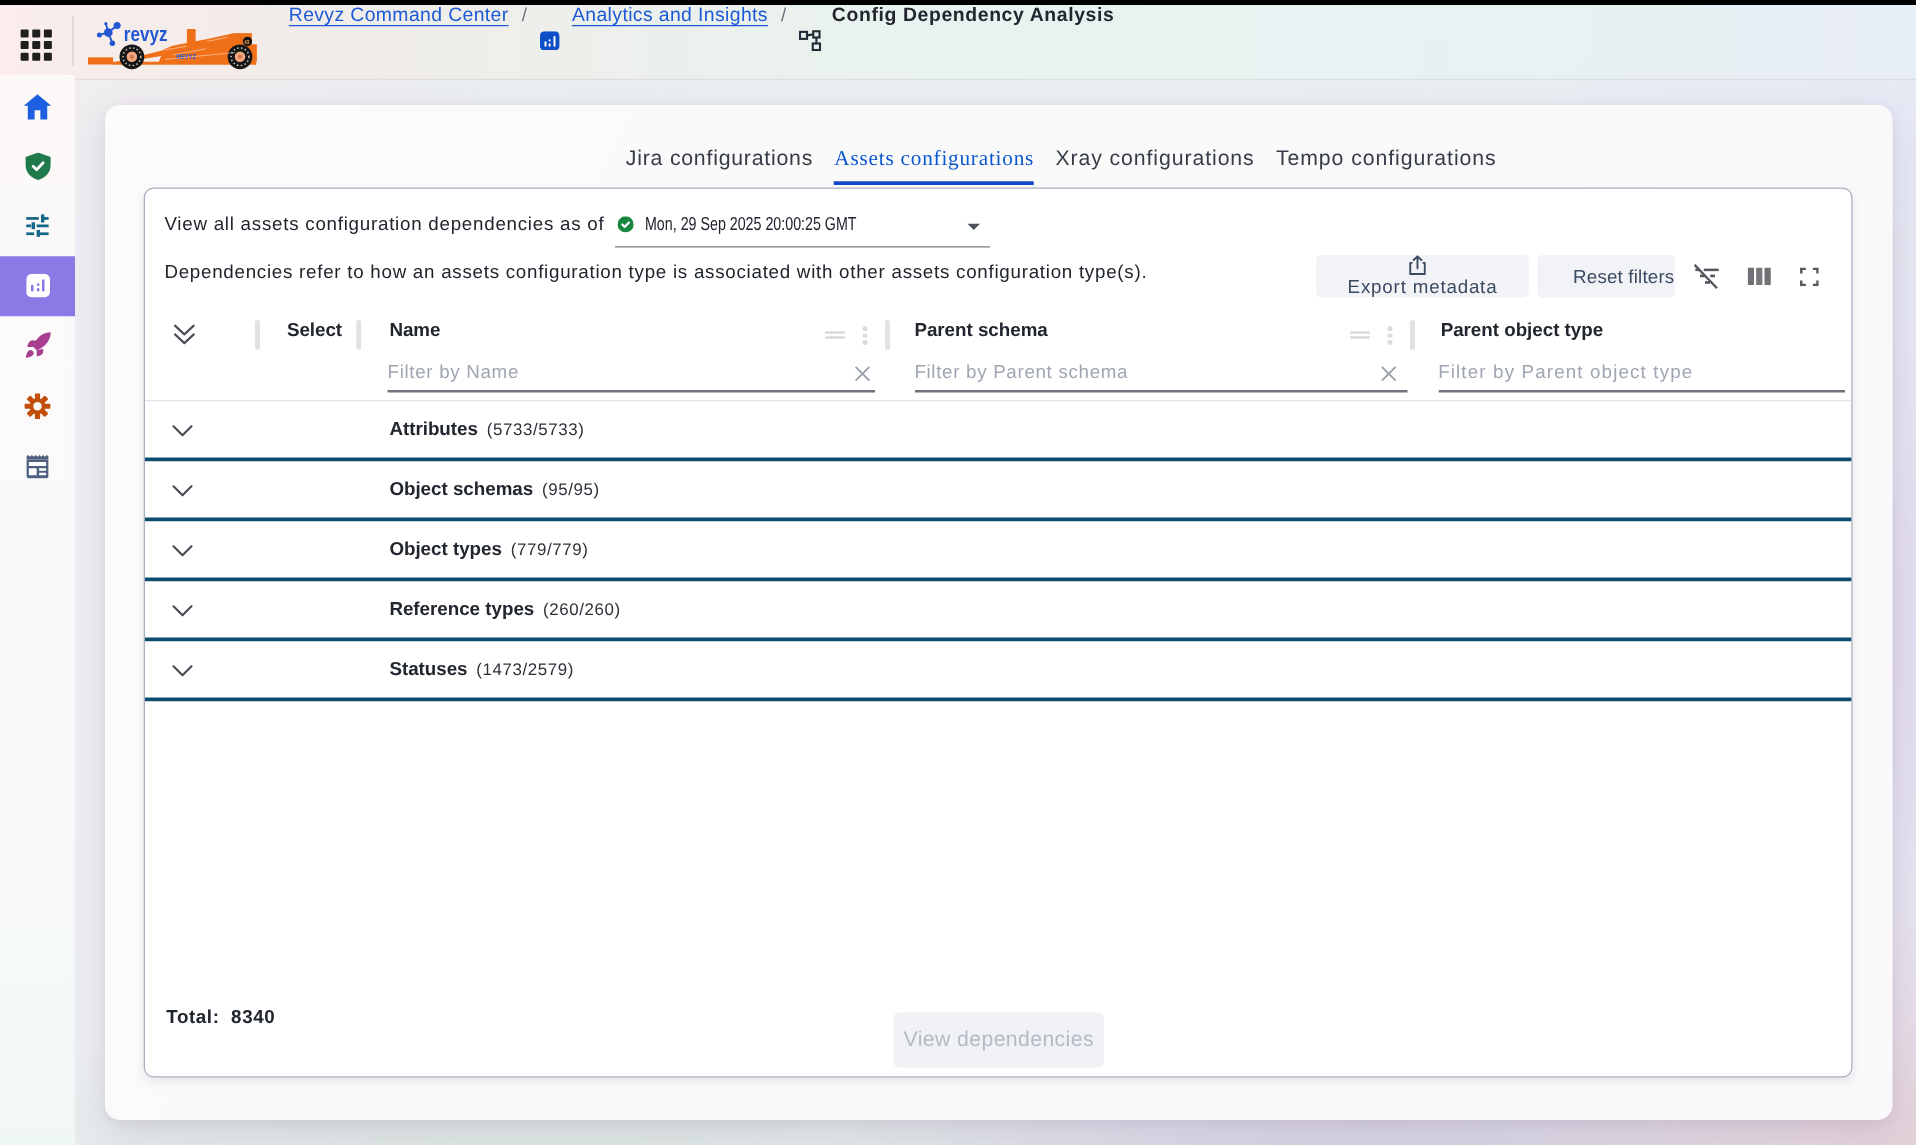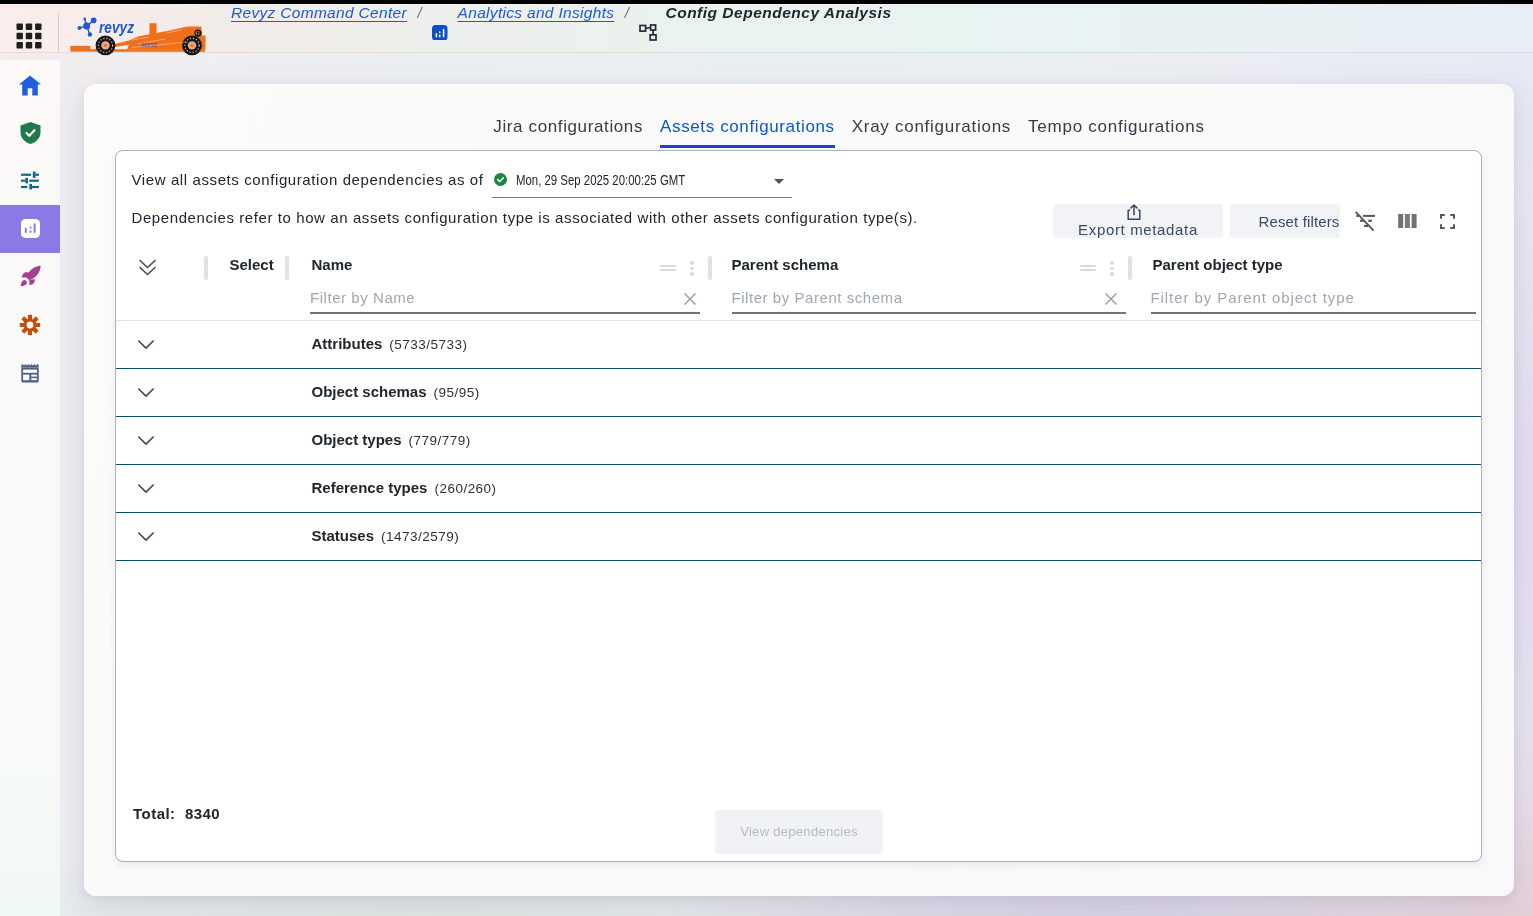--- a/index.html
+++ b/index.html
@@ -14,24 +14,23 @@
       radial-gradient(800px 700px at 106% 55%, #e0d9ef 0%, rgba(224,217,239,0) 60%),
       radial-gradient(700px 420px at 103% 102%, #e2ccd4 0%, rgba(226,204,212,0) 55%),
       radial-gradient(800px 320px at 72% 108%, #c9c4da 0%, rgba(201,196,218,0) 60%),
       radial-gradient(950px 340px at 28% 110%, #d3e3da 0%, rgba(211,227,218,0) 62%),
       #eceef2;  }
   .abs { position:absolute; }
   
   #topstrip { left:0; top:0; width:1533px; height:4px; background:#000; }
   
   #header {
-    left:0; top:4px; width:1533px; height:49px;
+    left:0; top:4px; width:1533px; height:60px;
     background:linear-gradient(90deg, #faedec 0%, #f2ece9 14%, #e9f2ee 45%, #e7f3f1 62%, #e8eef5 100%);
     border-bottom:1px solid rgba(200,190,195,.35);
-    font-style:italic;
   }
   #hdivider { left:58px; top:9px; width:1px; height:40px; background:#d7cdcd; }
   #breadcrumbs { left:231px; top:0; height:57px; display:flex; font-size:15.5px; color:#333; }
   #breadcrumbs a { letter-spacing:0.31px; color:#1c5ad6; text-decoration:underline; text-underline-offset:3px; }
   .bsep { color:#6b7280; margin:0 10.5px; font-size:15px; }
   .bicon { margin-right:10px; display:flex; align-items:center; }
   #bc-current { font-weight:bold; color:#21262f; font-size:15.5px; letter-spacing:0.5px; }
   
   #sidebar {
     left:0; top:60px; width:60px; height:856px;
@@ -42,21 +41,21 @@
   
   #card {
     left:84px; top:84px; width:1430px; height:812px;
     background:linear-gradient(115deg, #fcfafa 0%, #fafafa 50%, #faf8fa 100%);
     border-radius:12px;
     box-shadow:0 10px 30px rgba(110,90,130,.16), 0 2px 8px rgba(110,90,130,.08);
   }
   
   #tabs { left:0; top:33px; width:1530px; display:flex; justify-content:center; gap:17px; }
   .tab { font-size:17px; color:#363c47; line-height:20px; padding-bottom:8px; letter-spacing:0.62px; }
-  .tab.active { color:#0b57d0; border-bottom:3px solid #1149c8; }
+  .tab.active { color:#0b57d0; border-bottom:3px solid #1149c8;font-family:Liberation Serif, serif; }
   
   #panel {
     left:31px; top:66px; width:1367px; height:712px;
     background:#fff; border:1px solid #a9b0be; border-radius:8px;
     box-shadow:0 3px 6px rgba(120,120,140,.14);
   }
   .t15 { font-size:15px; color:#20252d; letter-spacing:0.6px; }
   #row1 { position:absolute; left:15.5px; top:19.5px; height:18px; display:flex; align-items:center; }
   #dateunderline { position:absolute; left:376px; top:45.5px; width:300px; height:1.5px; background:#7b7b7b; }
   .caret { width:0; height:0; border-left:5px solid transparent; border-right:5px solid transparent; border-top:5.5px solid #4e5259; }
@@ -71,28 +70,28 @@
   .htext { position:absolute; top:106.3px; font-weight:bold; font-size:15px; color:#21262e; line-height:15px; }
   .handle { position:absolute; top:113.5px; width:15.5px; }
   .handle .bar { height:2.1px; background:#d9d9d9; border-radius:1px; margin-bottom:2.2px; }
   .kebab { position:absolute; top:110.2px; width:4px; }
   .kebab .dot { width:3.5px; height:3.5px; border-radius:50%; background:#dbdbdb; margin-bottom:2px; }
   .filterph { position:absolute; top:137.8px; font-size:15px; color:#9fa6b2; letter-spacing:0.55px; }
   .funder { position:absolute; top:161px; height:1.5px; background:#70757d; }
   .xicon { position:absolute; top:140px; }
   #headrule { position:absolute; left:0; top:169px; width:1365px; height:1px; background:#dfe2e7; }
   
-  .drow { position:absolute; left:0; width:1365px; height:48px; border-bottom:1px solid #0c4a6e;text-decoration:underline; }
+  .drow { position:absolute; left:0; width:1365px; height:48px; border-bottom:3px solid #0c4a6e;text-decoration:underline; }
   .drow .chev { position:absolute; left:20.8px; top:15px; }
   .drow .lblrow { position:absolute; left:195.5px; top:13.8px; display:flex; align-items:baseline; }
   .drow .lbl { font-weight:bold; font-size:15px; color:#21262e; margin-right:7px; }
   .drow .cnt { top:16.5px; font-size:13.5px; color:#2c3138; letter-spacing:0.49px; }
   
   #total { position:absolute; left:17px; top:654px; font-weight:bold; font-size:15px; color:#21262e; letter-spacing:0.48px; }
-  #viewdep { position:absolute; left:599px; top:659px; width:168px; height:43.5px; background:#f1f2f5; border-radius:4px; color:#b4bac6; font-size:13px; letter-spacing:0.3px; display:flex; align-items:center; justify-content:center; }
+  #viewdep { position:absolute; left:599px; top:659px; width:168px; height:43.5px; background:#f1f2f5; border-radius:4px; color:#b4bac6; font-size:17px; letter-spacing:0.3px; display:flex; align-items:center; justify-content:center; }
 </style>
 </head>
 <body>
 <div class="abs" id="topstrip"></div>
 <div class="abs" id="header">
   <svg class="abs" style="left:16px; top:19px" width="26" height="26" viewBox="0 0 26 26">
     <g fill="#1f1f1f">
       <rect x="0.5" y="0.5" width="6.4" height="6.4" rx="0.8"></rect>
         <rect x="9.8" y="0.5" width="6.4" height="6.4" rx="0.8"></rect>
         <rect x="19.1" y="0.5" width="6.4" height="6.4" rx="0.8"></rect>

